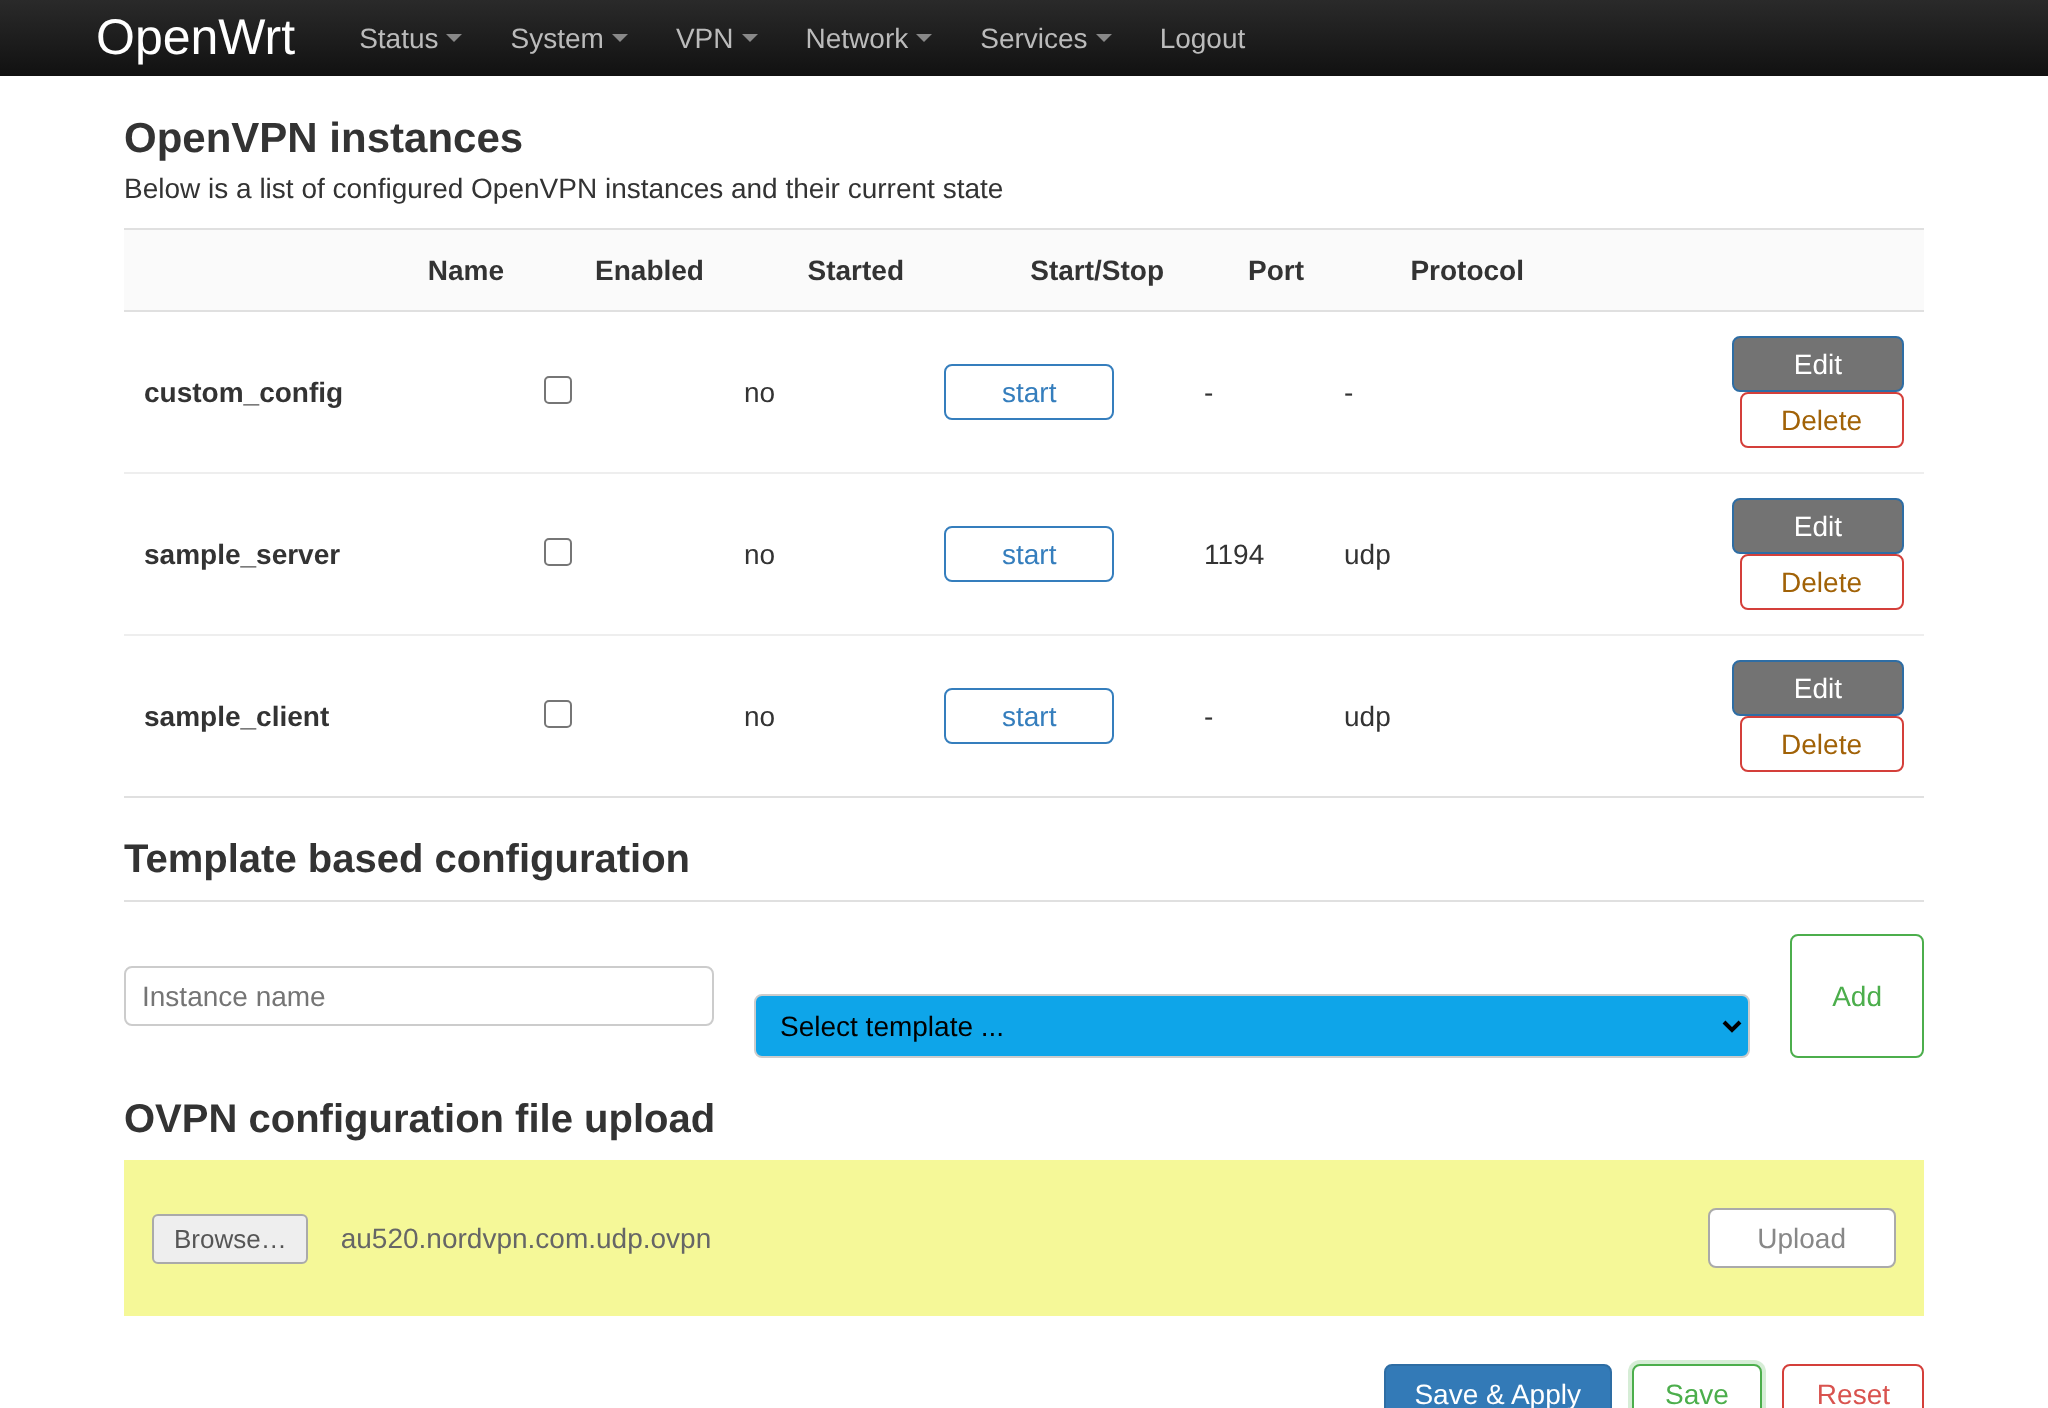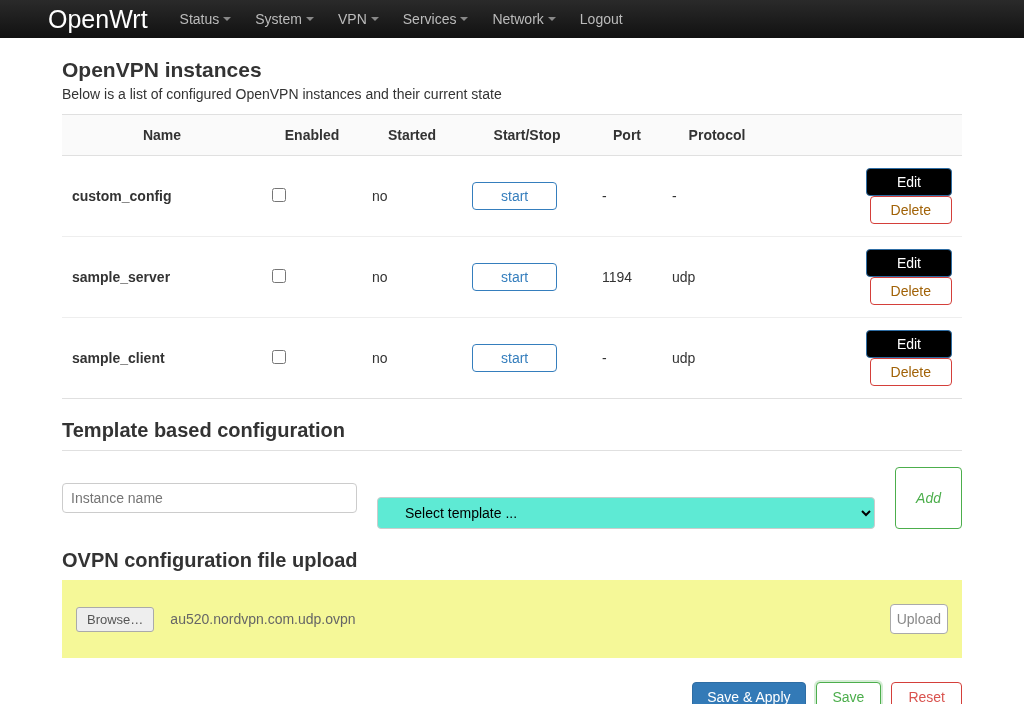--- a/index.html
+++ b/index.html
@@ -15,50 +15,50 @@
   
   .container { max-width: 940px; margin: 0 auto; padding: 12px 20px 30px; }
 
   h2.page-title { font-size: 30px; font-weight: 700; margin: 8px 0 10px; }
   h3.section-title { font-size: 21px; font-weight: 700; margin: 8px 0 4px; }
   h3.sub-title { font-size: 20px; font-weight: 700; margin: 20px 0 8px; }
   .desc { font-size: 14px; color: #333; margin-bottom: 12px; }
 
   
   .tbl { width: 100%; border-collapse: collapse; border-top: 1px solid #e0e0e0; border-bottom: 1px solid #e0e0e0;}
-  .tbl thead th { text-align: center; font-weight: 700; padding: 12px 10px; font-size: 14px; background: #fafafa; border-bottom: 1px solid #e0e0e0;}
+  .tbl thead th { text-align: right; font-weight: 700; padding: 12px 10px; font-size: 14px; background: #fafafa; border-bottom: 1px solid #e0e0e0;}
   .tbl tbody td { padding: 12px 10px; border-bottom: 1px solid #eee; font-size: 14px; vertical-align: middle; }
   .tbl tbody tr:last-child td { border-bottom: none; }
   .col-name { width: 200px; font-weight:700;}
   .col-enabled { width: 100px; }
   .col-started { width: 100px; }
   .col-ss { width: 130px; }
   .col-port { width: 70px; }
   .col-proto { width: 110px; }
   .col-actions { text-align: right; }
 
   
   .btn { display: inline-block; border: 1px solid #ccc; border-radius: 4px; padding: 5px 14px; font-size: 14px; cursor: pointer; background: #f8f8f8; color: #333; }
   .btn-start { border:1px solid #357ebd; color:#357ebd; background:#fff; padding:5px 28px; border-radius:4px; }
-  .btn-edit { background:#000000; color:#fff; border:1px solid #2e6da4; padding:5px 30px; border-radius:4px; }
+  .btn-edit { background:#737373; color:#fff; border:1px solid #2e6da4; padding:5px 30px; border-radius:4px; }
   .btn-delete { border:1px solid #d43f3a; color:#a16207; background:#fff; padding:5px 20px; border-radius:4px; }
-  .btn-add { border:1px solid #4cae4c; color:#4cae4c; background:#fff; padding:22px 20px; border-radius:4px;font-style:italic; }
+  .btn-add { border:1px solid #4cae4c; color:#4cae4c; background:#fff; padding:22px 20px; border-radius:4px; }
   .btn-browse { border:1px solid #aaa; background:#eee; color:#555; padding:4px 10px; border-radius:3px; font-size:13px;}
-  .btn-upload { border:1px solid #aaa; color:#888; background:#fff; padding:6px 6px; border-radius:4px; }
+  .btn-upload { border:1px solid #aaa; color:#888; background:#fff; padding:6px 24px; border-radius:4px; }
   .btn-save-apply { background:#337ab7; color:#fff; border:1px solid #2e6da4; padding:6px 14px; border-radius:4px; }
   .btn-save { border:1px solid #4cae4c; color:#4cae4c; background:#fff; padding:6px 16px; border-radius:4px; box-shadow: 0 0 0 2px rgba(92,184,92,0.25);}
   .btn-reset { border:1px solid #d43f3a; color:#d9534f; background:#fff; padding:6px 16px; border-radius:4px; }
 
   input[type=checkbox] { width:14px; height:14px; }
 
   
   .tmpl-row { display:flex; gap:20px; align-items:center; border-top:1px solid #e0e0e0; padding-top:16px; }
   .txt-input { border:1px solid #ccc; border-radius:4px; padding:6px 8px; font-size:14px; }
   .instance-input { width: 295px; }
-  .tmpl-select { flex:1; border:1px solid #ccc; border-radius:4px; padding:6px 23px; font-size:14px; background:#5eead4;margin-top:29px; }
+  .tmpl-select { flex:1; border:1px solid #ccc; border-radius:4px; padding:6px 8px; font-size:14px; background:#0ea5e9;margin-top:29px; }
 
   
   .upload-box { background:#f5f898; padding:24px 14px; display:flex; align-items:center; gap:16px; margin-top:6px;}
   .upload-input { width:295px; border:1px solid #c8ca60; border-radius:4px; padding:6px 8px; font-size:14px; background:#f5f898; color:#333;}
   .file-label { color:#666; font-size:14px; }
   .upload-spacer { flex:1; }
 
   
   .actions-right { display:flex; justify-content:flex-end; gap:10px; margin-top:24px; border-bottom:1px solid #e0e0e0; padding-bottom: 20px;}
 </style>
@@ -74,25 +74,25 @@
       </li>
     <li class="nav-item">
         <span>System</span>
         <span class="caret"></span>
       </li>
     <li class="nav-item">
         <span>VPN</span>
         <span class="caret"></span>
       </li>
     <li class="nav-item">
-        <span>Services</span>
+        <span>Network</span>
         <span class="caret"></span>
       </li>
     <li class="nav-item">
-        <span>Network</span>
+        <span>Services</span>
         <span class="caret"></span>
       </li>
     <li class="nav-item">
         <span>Logout</span>
       </li>
   </ul>
 </div>
 
 <div class="container">
   <h3 class="section-title">OpenVPN instances</h3>

